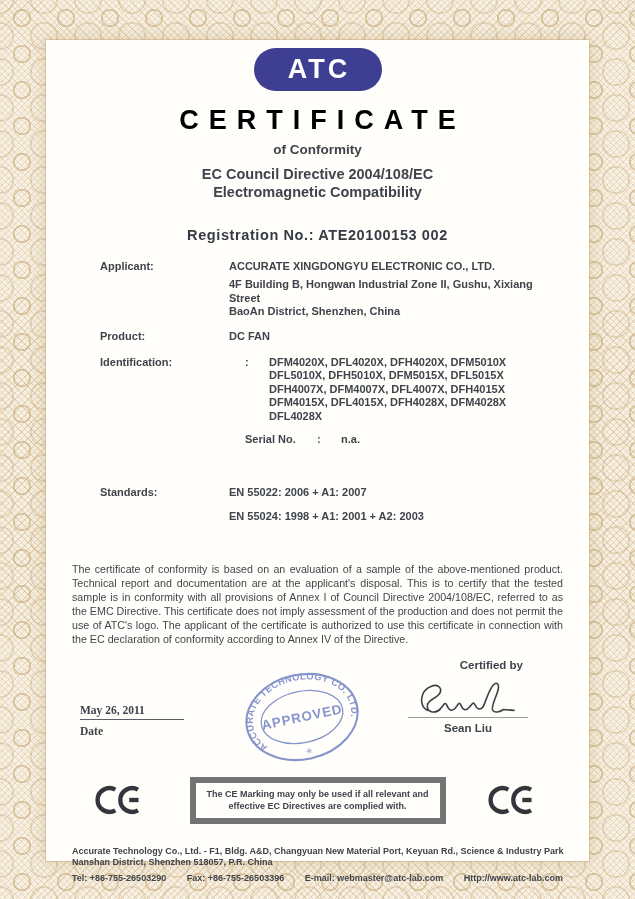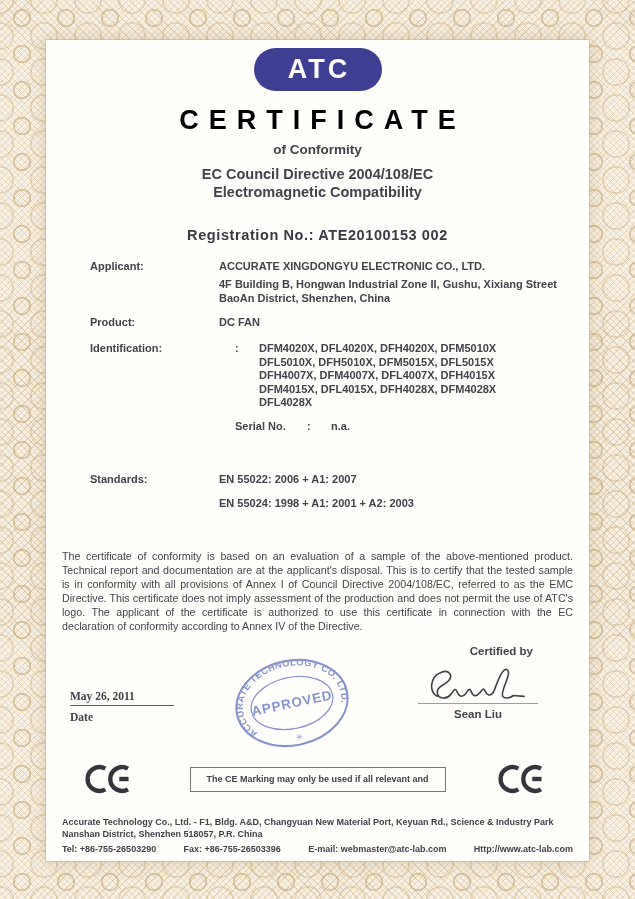--- a/index.html
+++ b/index.html
@@ -17,21 +17,21 @@
     background-image:
       radial-gradient(circle, rgba(255,255,255,0) 0 7px, rgba(198,166,114,.55) 7.5px 8.8px, rgba(255,255,255,0) 9.5px),
       radial-gradient(circle, rgba(255,255,255,0) 0 12px, rgba(198,166,114,.35) 12.5px 13.6px, rgba(255,255,255,0) 14.5px),
       repeating-linear-gradient(45deg, rgba(193,160,106,.30) 0 .9px, rgba(0,0,0,0) .9px 4.6px),
       repeating-linear-gradient(-45deg, rgba(193,160,106,.30) 0 .9px, rgba(0,0,0,0) .9px 4.6px);
     background-size:44px 36px, 44px 36px, auto, auto;
     background-position:0 0, 22px 18px, 0 0, 0 0;
   }
   .paper{
     position:absolute; top:40px; left:46px; right:46px; bottom:38px;
-    background:#fffefb; padding:0 16px;
+    background:#fffefb; padding:0 26px;
     box-shadow:0 0 0 1px rgba(186,152,100,.35), 0 0 14px 3px rgba(186,152,100,.30);
   }
 
   
   .logo{
     width:128px; height:43px; margin:8px auto 0; border-radius:22px;
     display:flex; align-items:center; justify-content:center;
   }
   .logo span{ font-weight:bold; font-size:27px; letter-spacing:3px; padding-left:3px; }
   .title-main{
@@ -79,21 +79,21 @@
   .signature-block{ position:absolute; right:35px; top:22px; width:120px; text-align:center; }
   .signature-block svg{ display:block; margin:0 auto; }
   .sig-line{ border-top:1px solid #9a9da2; margin-top:-4px; }
   .sig-name{ font-size:11.5px; font-weight:bold; margin-top:4px; }
 
   
   .ce-row{ margin-top:6px; display:flex; align-items:center; justify-content:space-between; }
   .ce-row .ce-left{ margin-left:22px; }
   .ce-row .ce-right{ margin-right:22px; }
   .ce-note{
-    width:256px; border:1px solid #737373; padding:5px 4px 6px;
+    width:256px; border:6px solid #737373; padding:5px 4px 6px;
     text-align:center; font-size:9px; font-weight:bold; line-height:12px; color:#3f434a;
   }
 
   
   .footer{ margin-top:22px; font-size:9px; font-weight:bold; color:#3f434a; }
   .footer .fline{ line-height:11.5px; white-space:nowrap; }
   .contacts{ display:flex; justify-content:space-between; margin-top:4px; white-space:nowrap; }
 </style>
 </head>
 <body>
@@ -191,20 +191,21 @@
     </div>
 
     <div class="ce-row">
       <svg class="ce-left" width="54" height="32" viewBox="0 0 104 62">
         <path d="M 41 11 A 23 23 0 1 0 41 51" fill="none" stroke="#33363c" stroke-width="8.5"></path>
         <path d="M 85 11 A 23 23 0 1 0 85 51" fill="none" stroke="#33363c" stroke-width="8.5"></path>
         <path d="M 68 31 L 86 31" stroke="#33363c" stroke-width="8.5"></path>
       </svg>
       <div class="ce-note">
         <div>The CE Marking may only be used if all relevant and</div>
+        <div>effective EC Directives are complied with.</div>
       </div>
       <svg class="ce-right" width="54" height="32" viewBox="0 0 104 62">
         <path d="M 41 11 A 23 23 0 1 0 41 51" fill="none" stroke="#33363c" stroke-width="8.5"></path>
         <path d="M 85 11 A 23 23 0 1 0 85 51" fill="none" stroke="#33363c" stroke-width="8.5"></path>
         <path d="M 68 31 L 86 31" stroke="#33363c" stroke-width="8.5"></path>
       </svg>
     </div>
 
     <div class="footer">
       <div class="fline">Accurate Technology Co., Ltd. - F1, Bldg. A&amp;D, Changyuan New Material Port, Keyuan Rd., Science &amp; Industry Park</div>

